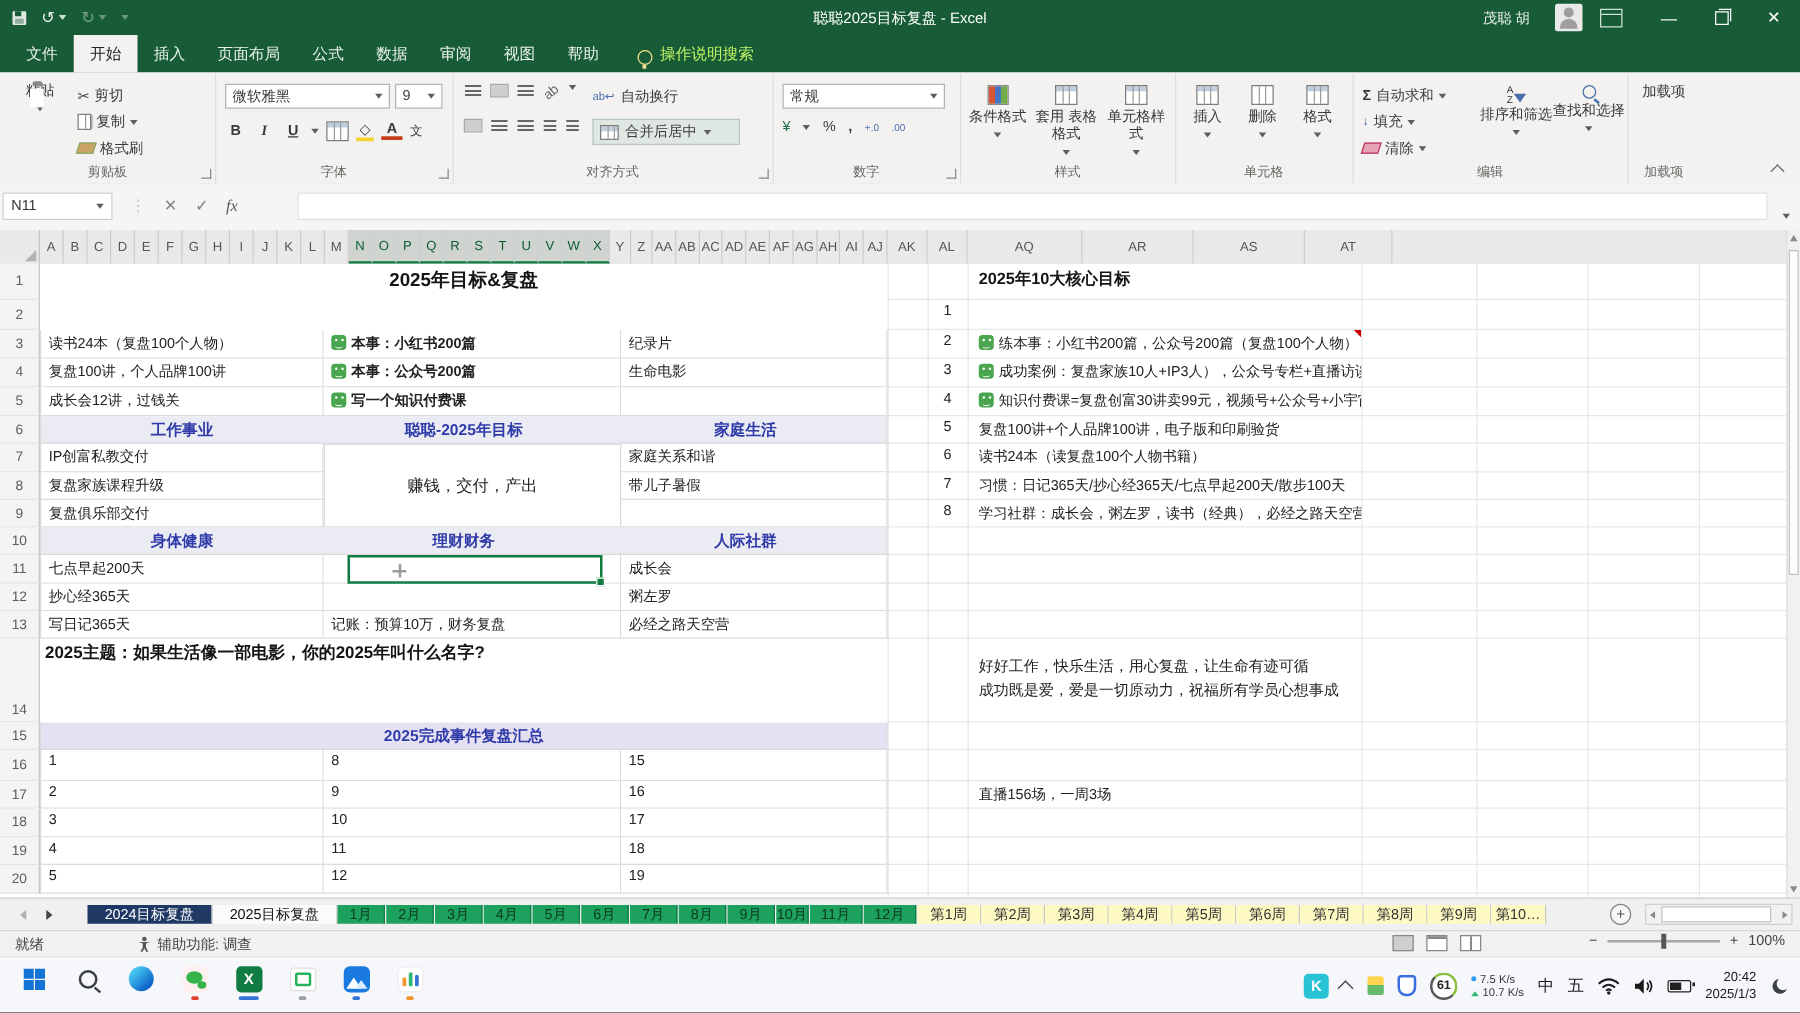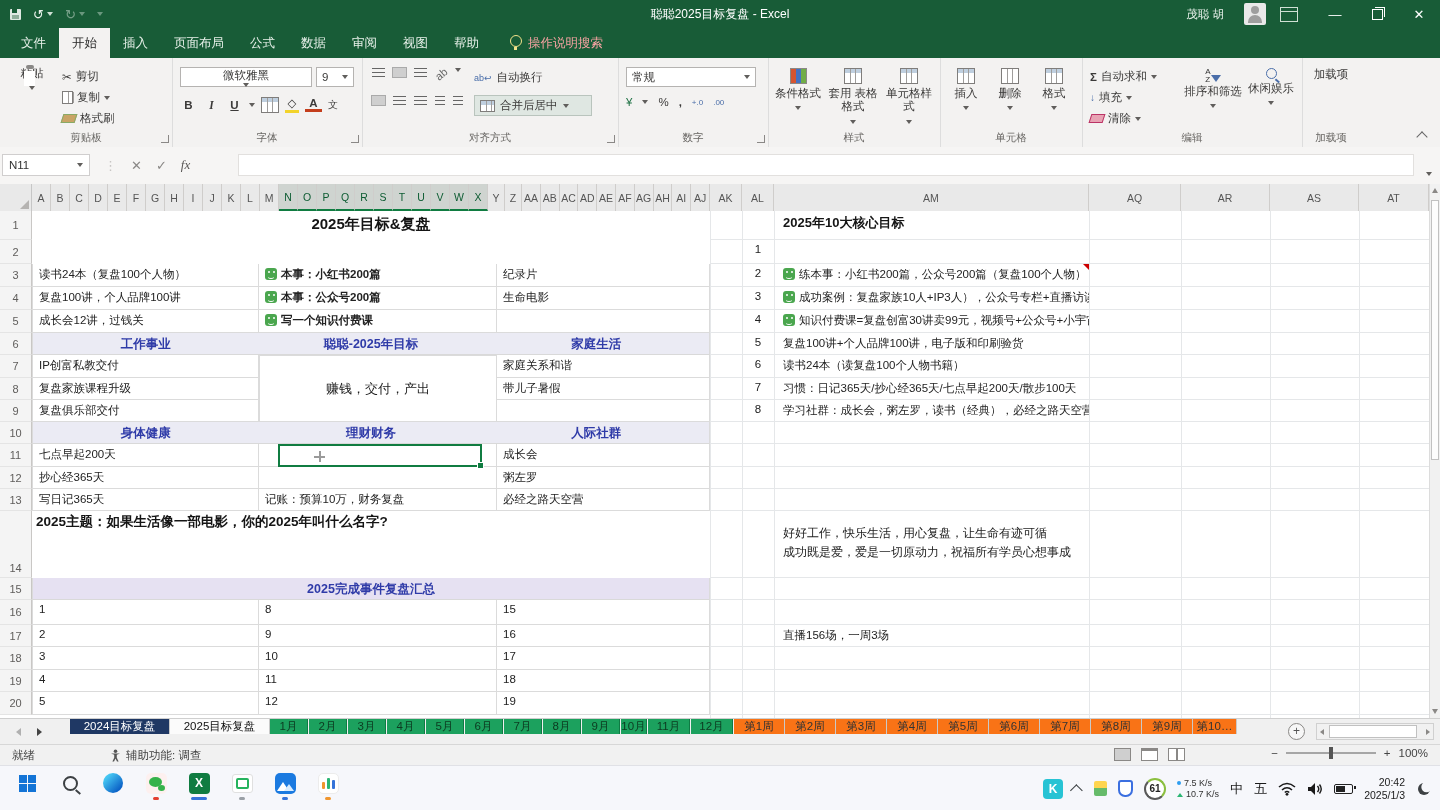--- a/index.html
+++ b/index.html
@@ -23,21 +23,21 @@
   .ribopt{width:16px;height:13px;border:1px solid #cfe0d4;position:relative;margin-right:16px;}
   .ribopt::before{content:"";position:absolute;left:0;top:3px;right:0;height:1px;background:#cfe0d4;}
   .winbtn{width:42px;height:28px;display:flex;align-items:center;justify-content:center;font-size:13px;color:#fff;}
   .resti{width:9px;height:9px;border:1px solid #fff;position:relative;}
   .resti::before{content:"";position:absolute;left:2px;top:-3px;width:9px;height:9px;border:1px solid #fff;border-left:none;border-bottom:none;}
   
   .menubar{position:absolute;top:28px;left:0;right:0;height:30px;background:#185c37;display:flex;align-items:center;}
   .mtabs{display:flex;height:30px;margin-left:8px;}
   .mtab{padding:0 13px;height:30px;line-height:30px;font-size:12.5px;color:#e8f1ea;white-space:nowrap;}
   .mtab.active{background:#f3f2f1;color:#262626;}
-  .tellme{display:flex;align-items:flex-start;gap:6px;color:#fca5a5;font-size:12.5px;margin-left:18px;}
+  .tellme{display:flex;align-items:flex-end;gap:6px;color:#bef264;font-size:12.5px;margin-left:18px;}
   .bulb{width:10px;height:10px;border:1.5px solid #f2e28a;border-radius:50%;position:relative;}
   .bulb::after{content:"";position:absolute;left:2.5px;bottom:-4px;width:3px;height:3px;background:#f2e28a;}
   .cmticon{position:absolute;right:14px;top:36px;width:15px;height:11px;border:1.5px solid #e8f1ea;border-radius:2px;}
   .cmticon::after{content:"";position:absolute;left:2px;bottom:-5px;width:0;height:0;border-top:4px solid #e8f1ea;border-right:5px solid transparent;}
   
   .ribbon{position:absolute;top:58px;left:0;right:0;height:89px;background:#f3f2f1;border-bottom:1px solid #d8d6d4;font-size:11.5px;color:#3b3a39;}
   .rg{position:absolute;top:0;bottom:0;border-right:1px solid #ddd;}
   .glabel{position:absolute;bottom:2px;left:0;right:0;text-align:center;font-size:10.5px;color:#696764;}
   .launcher{position:absolute;right:3px;bottom:4px;width:7px;height:7px;border-right:1.5px solid #8a8886;border-bottom:1.5px solid #8a8886;}
   .bigbtn{position:absolute;text-align:center;line-height:1.15;}
@@ -110,26 +110,26 @@
   
   .vscroll{position:absolute;right:0;top:184px;width:11px;height:534px;background:#f1f1f1;border-left:1px solid #dcdcdc;box-sizing:border-box;}
   .vs-up{position:absolute;top:4px;left:2px;width:0;height:0;border-left:3.5px solid transparent;border-right:3.5px solid transparent;border-bottom:5px solid #8a8886;}
   .vs-dn{position:absolute;bottom:4px;left:2px;width:0;height:0;border-left:3.5px solid transparent;border-right:3.5px solid transparent;border-top:5px solid #8a8886;}
   .vs-thumb{position:absolute;left:1px;right:1px;top:16px;height:260px;background:#fdfdfd;border:1px solid #c1c1c1;box-sizing:border-box;}
   
   .tabsbar{position:absolute;top:718px;left:0;right:0;height:26px;background:#f0f0f0;border-top:1px solid #cfcfcf;box-sizing:border-box;}
   .tnav{position:absolute;left:0;top:0;width:70px;height:100%;display:flex;align-items:center;gap:16px;padding-left:16px;box-sizing:border-box;}
   .tleft{width:0;height:0;border-top:4px solid transparent;border-bottom:4px solid transparent;border-right:5px solid #b0b0b0;}
   .tright{width:0;height:0;border-top:4px solid transparent;border-bottom:4px solid transparent;border-left:5px solid #444;}
-  .stabs{position:absolute;left:70px;top:0;bottom:0;display:flex;align-items:flex-start;}
+  .stabs{position:absolute;left:70px;top:0;bottom:0;display:flex;align-items:center;}
   .stab{font-size:11.5px;color:#333;background:#ededed;border-right:1px solid #c9c9c9;box-sizing:border-box;display:flex;align-items:center;justify-content:center;white-space:nowrap;overflow:hidden;flex:none;}
   .stab.navy{background:#1f3864;color:#fff;}
   .stab.active{background:#fbfbfb;color:#111;}
   .stab.green{background:#1ca15e;color:#0c3a20;border-right:1px solid #0f7a44;margin-right:1px;}
-  .stab.week{background:#f97316;}
+  .stab.week{background:#fef9c3;}
   .addtab{position:absolute;top:4px;width:17px;height:17px;border:1px solid #8a8886;border-radius:50%;color:#555;font-size:12px;line-height:15px;text-align:center;box-sizing:border-box;background:#f7f7f7;}
   .hscroll{position:absolute;right:6px;top:4px;width:118px;height:17px;background:#f1f1f1;border:1px solid #d0d0d0;box-sizing:border-box;}
   .hs-l{position:absolute;left:3px;top:4.5px;width:0;height:0;border-top:3.5px solid transparent;border-bottom:3.5px solid transparent;border-right:4.5px solid #8a8886;}
   .hs-r{position:absolute;right:3px;top:4.5px;width:0;height:0;border-top:3.5px solid transparent;border-bottom:3.5px solid transparent;border-left:4.5px solid #8a8886;}
   .hs-th{position:absolute;left:12px;top:1px;width:88px;height:13px;background:#fff;border:1px solid #c1c1c1;box-sizing:border-box;}
   
   .statusbar{position:absolute;top:744px;left:0;right:0;height:21px;background:#f1f1f1;border-top:1px solid #d7d7d7;box-sizing:border-box;font-size:11.5px;color:#444;}
   .st-ready{position:absolute;left:12px;top:3px;}
   .st-access{position:absolute;left:110px;top:3px;display:flex;align-items:center;gap:5px;}
   .viewics{position:absolute;right:255px;top:3px;display:flex;gap:10px;}
@@ -268,21 +268,21 @@
         <div class="smrow">
             <span class="eraser" style="background:#c9a465;border-color:#8a6;"></span>
             <span>格式刷</span>
           </div>
       </div>
       <div class="glabel">剪贴板</div>
       <div class="launcher"></div>
     </div>
 
     <div class="rg" style="left:172px;width:190px;">
-      <div class="inbox" style="position:absolute;left:8px;top:9px;width:132px;flex-direction:column;">
+      <div class="inbox" style="position:absolute;left:8px;top:9px;width:132px;">
         <span>微软雅黑</span>
           <span class="gtri"></span>
       </div>
       <div class="inbox" style="position:absolute;left:144px;top:9px;width:38px;">
         <span>9</span>
           <span class="gtri"></span>
       </div>
       <div style="position:absolute;left:8px;top:38px;display:flex;align-items:center;gap:6px;">
         <span class="fmt">B</span>
         <span class="fmt" style="font-style:italic;font-family:'Liberation Serif',serif;">I</span>
@@ -391,21 +391,21 @@
             <span>清除</span>
             <span class="gtri"></span>
           </div>
       </div>
       <div class="bigbtn" style="left:102px;top:10px;width:58px;">
         <span class="azic">A<br>Z</span><span class="funnel"></span><br>
         <span>排序和筛选</span><br><span class="gtri"></span>
       </div>
       <div class="bigbtn" style="left:160px;top:10px;width:58px;">
         <span class="mag"></span><br>
-        <span>休闲娱乐</span><br><span class="gtri"></span>
+        <span>查找和选择</span><br><span class="gtri"></span>
       </div>
       <div class="glabel">编辑</div>
     </div>
 
     <div class="rg" style="left:1302px;width:58px;border-right:none;">
       <div class="bigbtn" style="left:10px;top:10px;width:38px;">
         <span class="dot-or"></span>
         <span>加载项</span>
       </div>
       <div class="glabel">加载项</div>
@@ -501,21 +501,20 @@
         <div class="colh" style="width: 18.8px;">AH</div>
 
         <div class="colh" style="width: 18.8px;">AI</div>
 
         <div class="colh" style="width: 18.8px;">AJ</div>
 
         <div class="colh" style="width: 32px;">AK</div>
 
         <div class="colh" style="width: 32px;">AL</div>
 
-        <div class="colh" style="width: 315px;">AM</div>
 
         <div class="colh" style="width: 92px;">AQ</div>
 
         <div class="colh" style="width: 89px;">AR</div>
 
         <div class="colh" style="width: 89px;">AS</div>
 
         <div class="colh" style="width: 70px;">AT</div>
       </div>
   </div>

